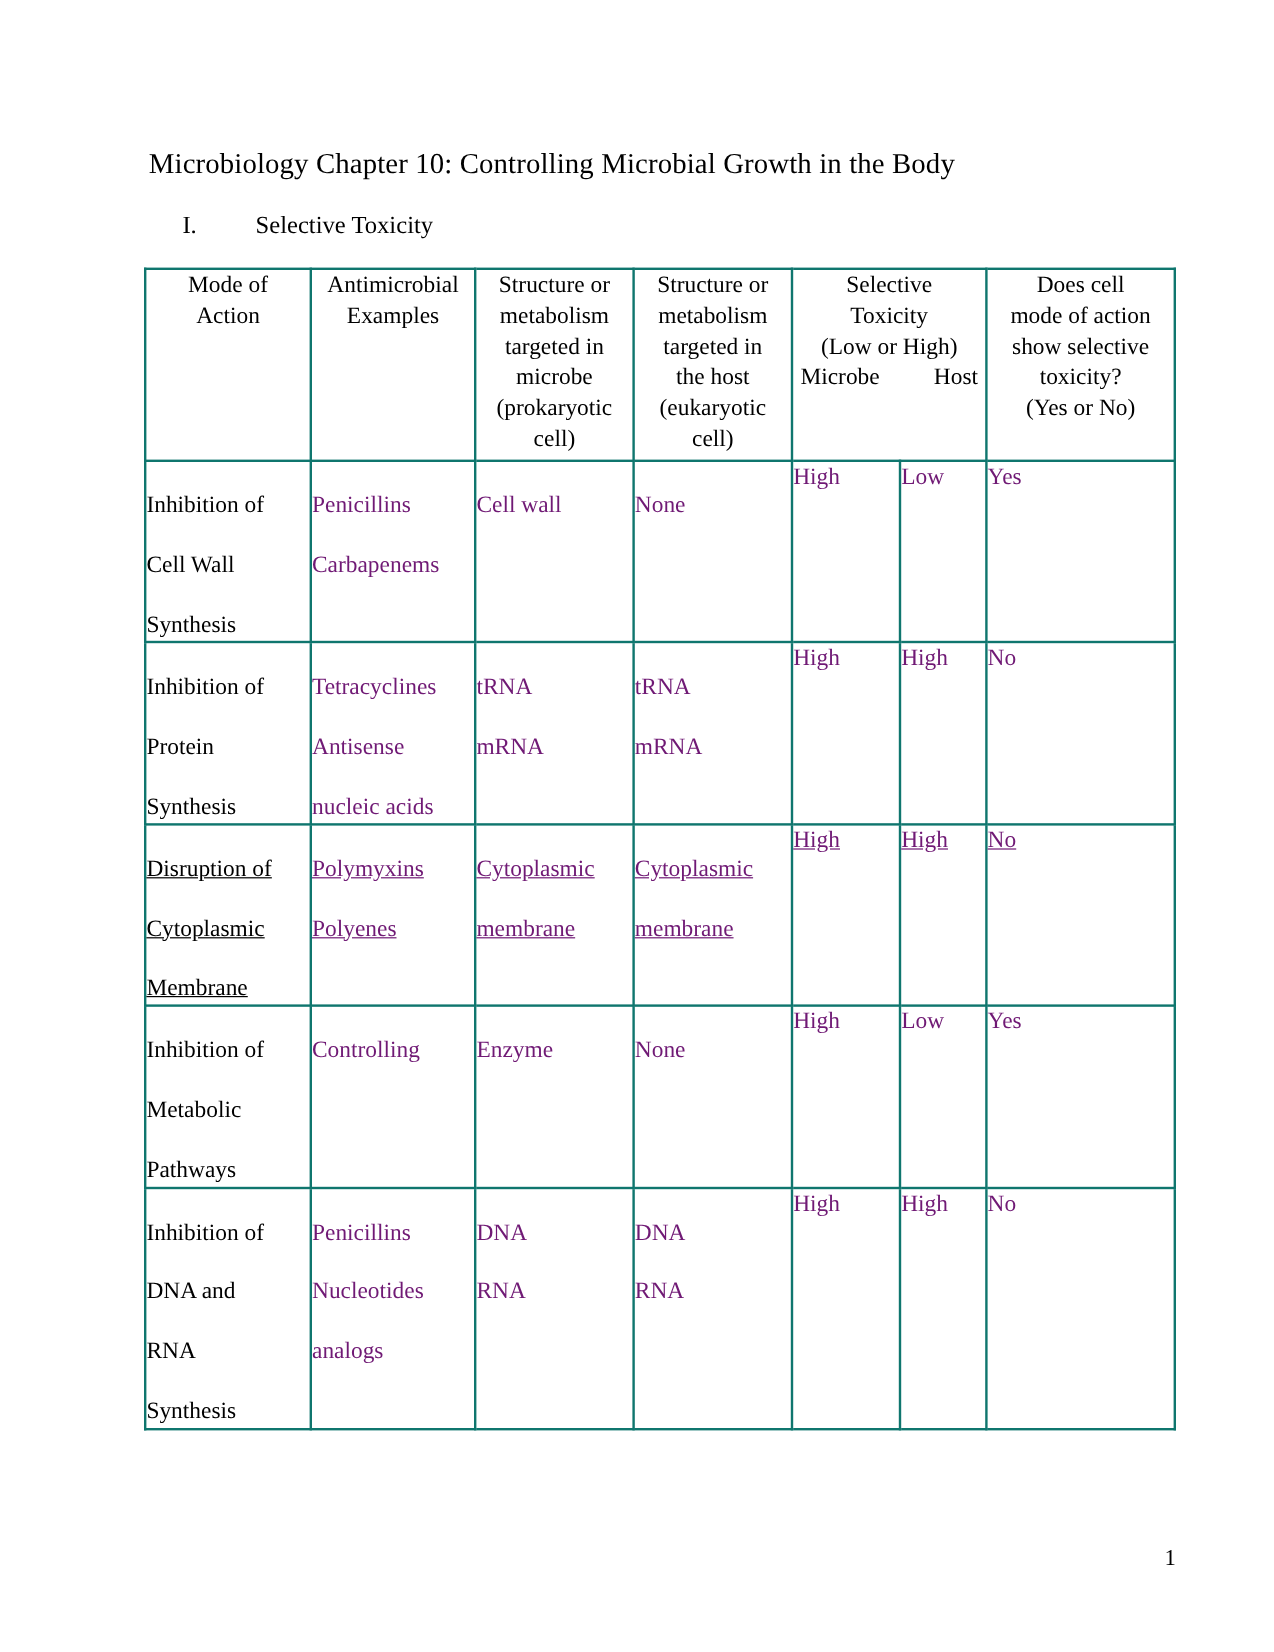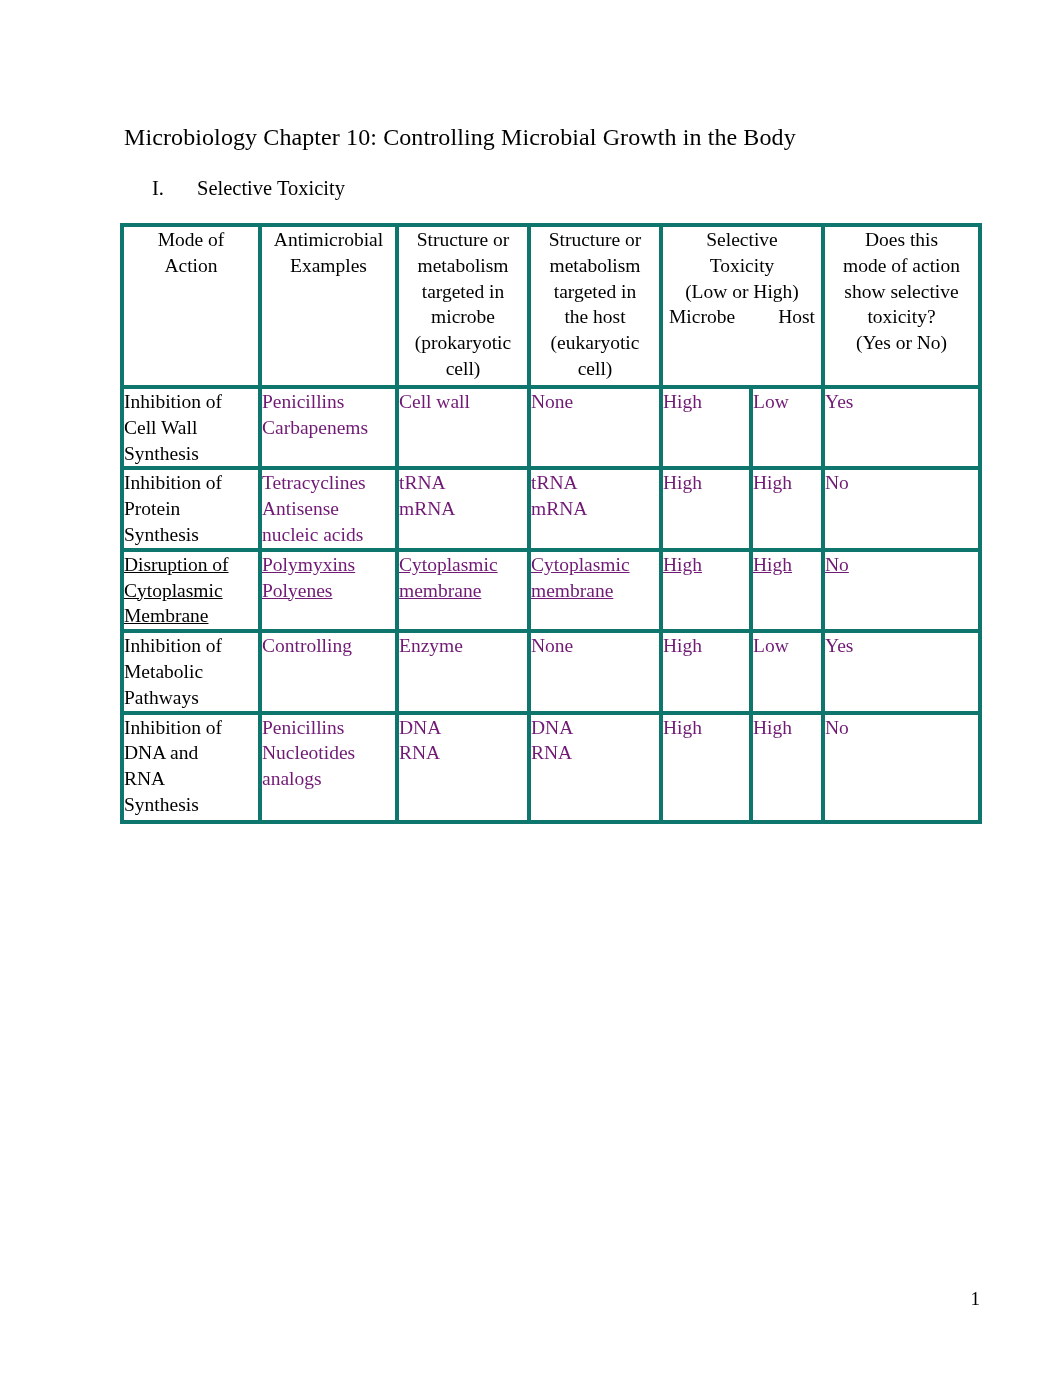--- a/index.html
+++ b/index.html
@@ -44,37 +44,37 @@
     white-space: nowrap;
   }
   .outline-num {
     display: inline-block;
     width: 28px;
     text-align: left;
     margin-left: 28px;
   }
   .outline-label {
     display: inline-block;
-    margin-left: 17px;
+    margin-left: 33px;
   }
 
   
   .tbl-wrap {
     position: absolute;
     left: 120px;
     top: 223px;
     width: 858px;
   }
   table.grid {
     border-collapse: collapse;
     width: 858px;
     table-layout: fixed;
   }
   table.grid td, table.grid th {
-    border: 4px solid #0f766e;
+    border: 2px solid #0f766e;
     padding: 0;
     vertical-align: top;
     font-weight: normal;
   }
 
   
   col.c1 { width: 138px; }
   col.c2 { width: 137px; }
   col.c3 { width: 132px; }
   col.c4 { width: 132px; }
@@ -108,21 +108,21 @@
 
   
   .cell {
     font-size: 19.5px;
     line-height: 25.8px;
     padding: 12px 8px 10px 13px;
     text-align: left;
   }
   .cell.black { color: #000000; }
   .cell.red { color: #701a75; }
-  .cell .ln { display: block; white-space: nowrap; }
+  .cell .ln { display: block; white-space: nowrap; margin-top: 24px; }
 
   .r1 td { height: 76px; }
   .r2 td { height: 76px; }
   .r3 td { height: 76px; text-decoration: underline; }
   .r4 td { height: 76px; }
   .r5 td { height: 105px; }
 
   
   .page-number {
     position: absolute;
@@ -184,21 +184,21 @@
           <th class="hdr span2" colspan="2">
             <span class="hdr-stack">Selective</span>
             <span class="hdr-stack">Toxicity</span>
             <span class="hdr-stack">(Low or High)</span>
             <span class="sub-row">
               <span class="sub-cell">Microbe</span>
               <span class="sub-cell">Host</span>
             </span>
           </th>
           <th class="hdr">
-            <span class="hdr-stack">Does this</span>
+            <span class="hdr-stack">Does cell</span>
             <span class="hdr-stack">mode of action</span>
             <span class="hdr-stack">show selective</span>
             <span class="hdr-stack">toxicity?</span>
             <span class="hdr-stack">(Yes or No)</span>
           </th>
         </tr>
       </thead>
       <tbody>
 
         <tr class="r1">

